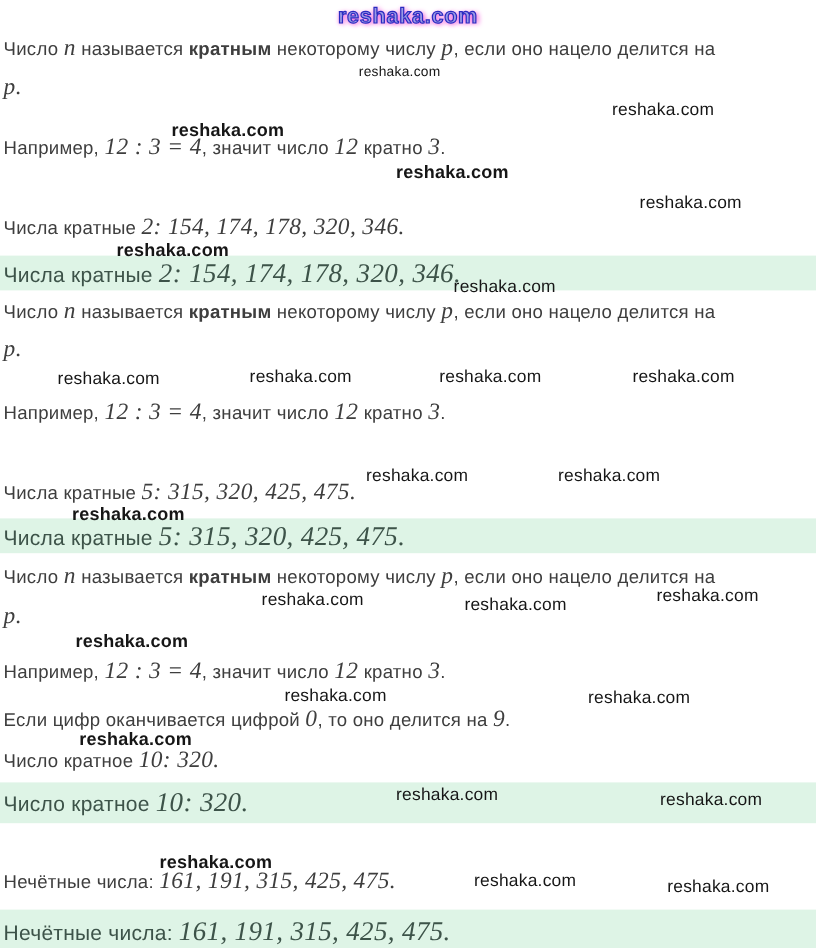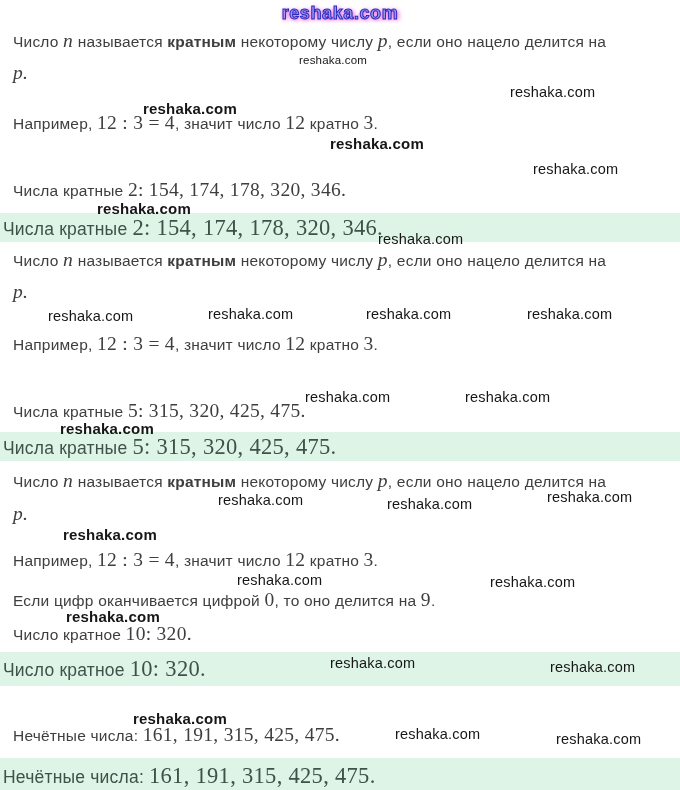--- a/index.html
+++ b/index.html
@@ -6,31 +6,32 @@
   .page {
     position: relative;
     width: 680px;
     height: 790px;
     background: var(--page-bg, #ffffff);
     overflow: hidden;
     font-family: "Liberation Sans", sans-serif;
   }
   .line {
     position: absolute;
-    left: 13px;
+    left: 3px;
     white-space: nowrap;
     font-size: 15.5px;
     letter-spacing: 0.2px;
     line-height: 22px;
     color: var(--text, #3e3e3e);
   }
   .math {
     font-family: "Liberation Serif", serif;
     font-size: 19.5px;
     letter-spacing: 0.3px;
+    font-style: italic;
   }
   .var { font-style: italic; }
   .bold { font-weight: bold; }
   .band {
     position: absolute;
     left: 0;
     width: 680px;
     background: var(--highlight, #def4e6);
     display: flex;
     align-items: center;

